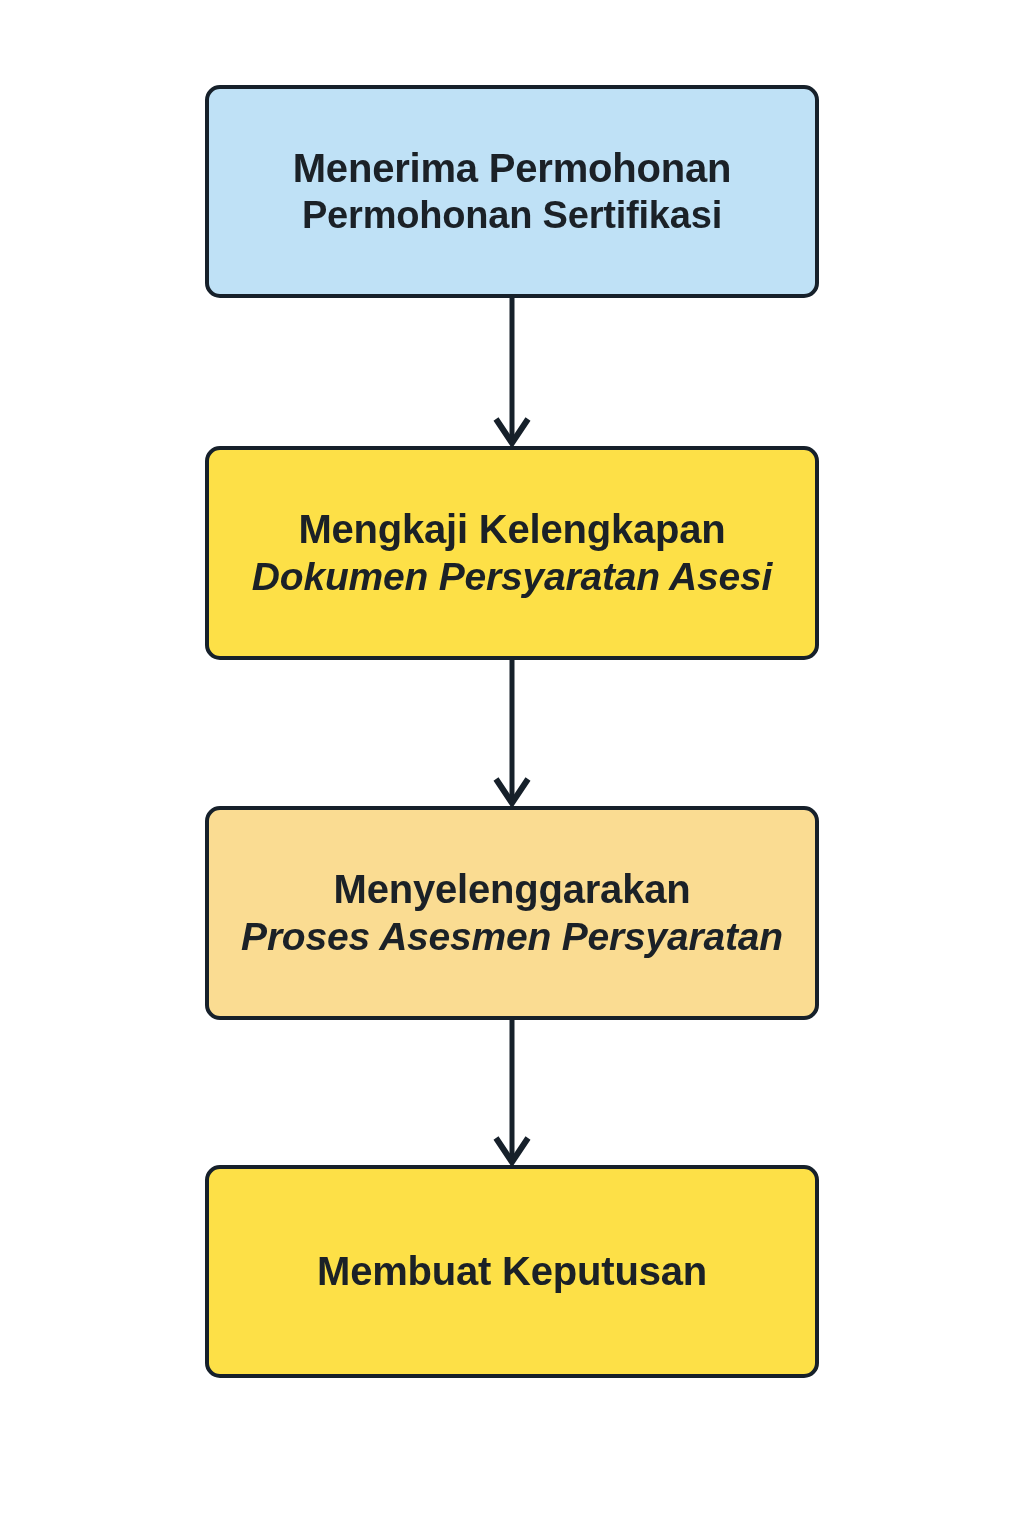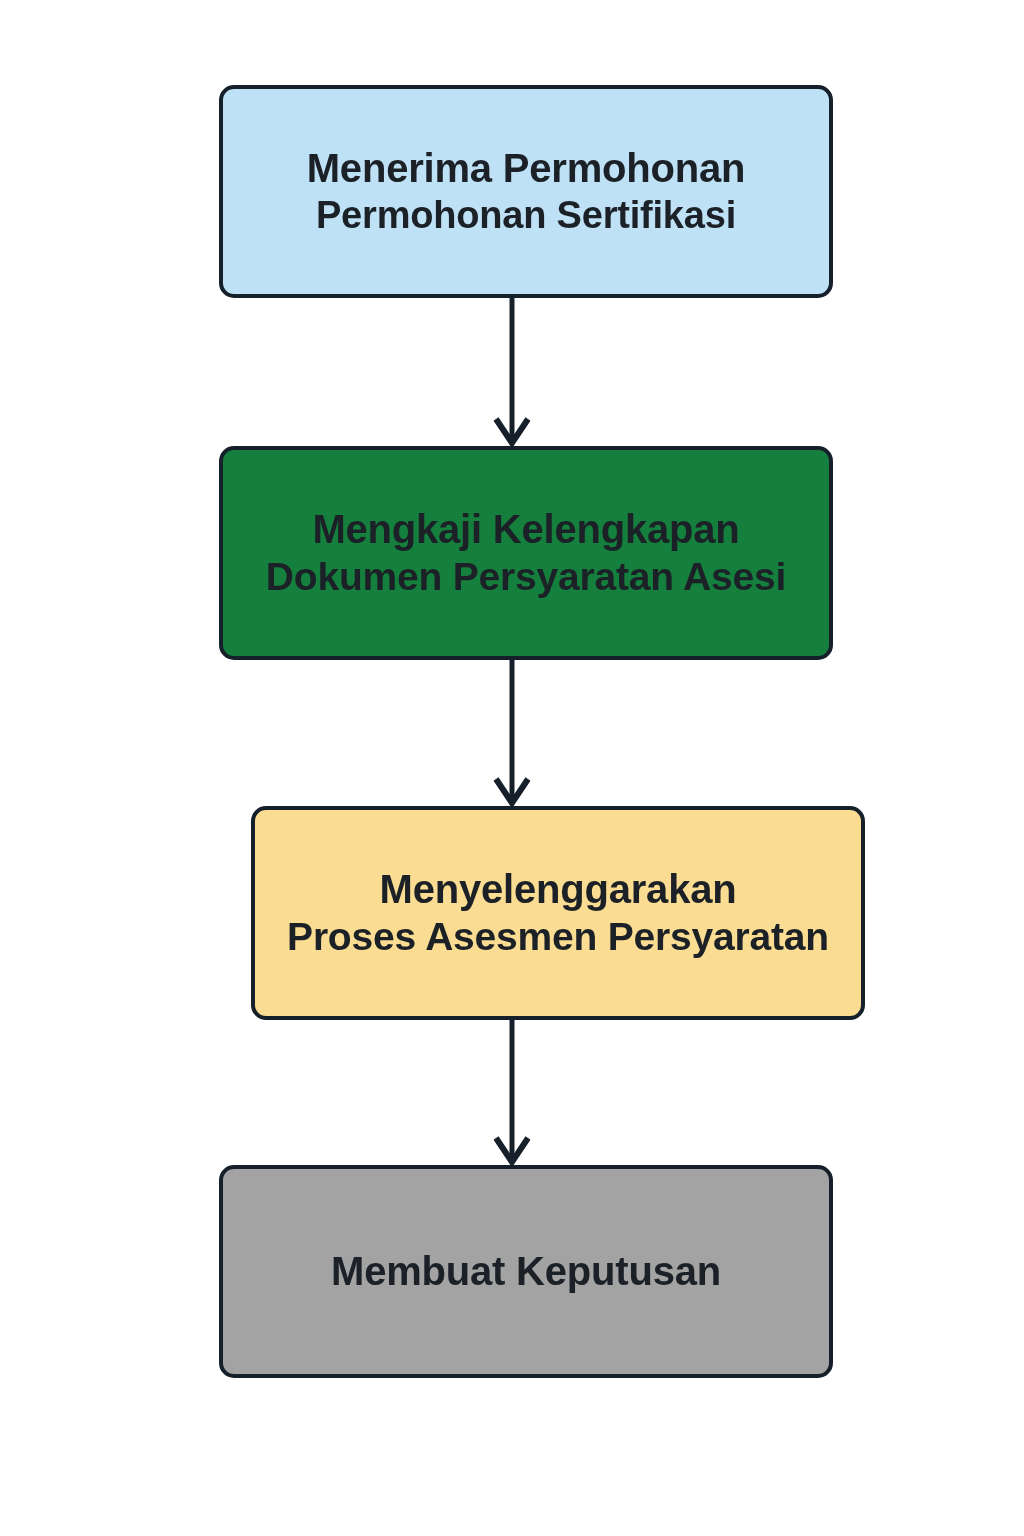--- a/index.html
+++ b/index.html
@@ -16,21 +16,21 @@
 
   #flowchart {
     position: relative;
     width: 1024px;
     height: 1536px;
     background: #ffffff;
   }
 
   .node {
     position: absolute;
-    left: 219px;
+    left: 205px;
     width: 614px;
     box-sizing: border-box;
     border: 4.5px solid #16202a;
     border-radius: 15px;
     display: flex;
     flex-direction: column;
     align-items: center;
     justify-content: center;
     text-align: left;
   }
@@ -54,21 +54,21 @@
   }
 
   
   #node-1 { top: 85px;   height: 213px; background: #bfe1f6; }
   #node-2 { top: 446px;  height: 214px; background: #c3e6c0; }
   #node-3 { top: 806px;  height: 214px; background: #fadc92; }
   #node-4 { top: 1165px; height: 213px; background: #f79f92; }
 
   
   #node-2 .line-secondary,
-  #node-3 .line-secondary { font-size: 39px; }
+  #node-3 .line-secondary { font-size: 39px; font-style: italic; }
 
   .connector {
     position: absolute;
     left: 0;
     width: 1024px;
     pointer-events: none;
   }
   #connector-1 { top: 296px; height: 152px; }
   #connector-2 { top: 658px; height: 150px; }
   #connector-3 { top: 1018px; height: 149px; }
@@ -97,41 +97,41 @@
     <span class="node-line line-secondary">Permohonan Sertifikasi</span>
   </div>
 
   <div class="connector" id="connector-1">
     <svg viewBox="0 0 1024 152" preserveAspectRatio="none" aria-hidden="true">
       <line class="connector-stroke" x1="512" y1="0" x2="512" y2="148"></line>
       <polyline class="connector-head" points="496,123 512,147 528,123"></polyline>
     </svg>
   </div>
 
-  <div class="node" id="node-2" style="background: #15803d;">
+  <div class="node" id="node-2" style="background: #fde047;">
     <span class="node-line line-primary">Mengkaji Kelengkapan</span>
     <span class="node-line line-secondary">Dokumen Persyaratan Asesi</span>
   </div>
 
   <div class="connector" id="connector-2">
     <svg viewBox="0 0 1024 150" preserveAspectRatio="none" aria-hidden="true">
       <line class="connector-stroke" x1="512" y1="0" x2="512" y2="146"></line>
       <polyline class="connector-head" points="496,121 512,145 528,121"></polyline>
     </svg>
   </div>
 
-  <div class="node" id="node-3" style="background: rgb(250, 220, 146); margin-left: 32px;">
+  <div class="node" id="node-3" style="background: rgb(250, 220, 146);">
     <span class="node-line line-primary">Menyelenggarakan</span>
     <span class="node-line line-secondary">Proses Asesmen Persyaratan</span>
   </div>
 
   <div class="connector" id="connector-3">
     <svg viewBox="0 0 1024 149" preserveAspectRatio="none" aria-hidden="true">
       <line class="connector-stroke" x1="512" y1="0" x2="512" y2="145"></line>
       <polyline class="connector-head" points="496,120 512,144 528,120"></polyline>
     </svg>
   </div>
 
-  <div class="node" id="node-4" style="background: #a3a3a3;">
+  <div class="node" id="node-4" style="background: #fde047;">
     <span class="node-line line-primary">Membuat Keputusan</span>
   </div>
 
 </div>
 
 </body></html>

